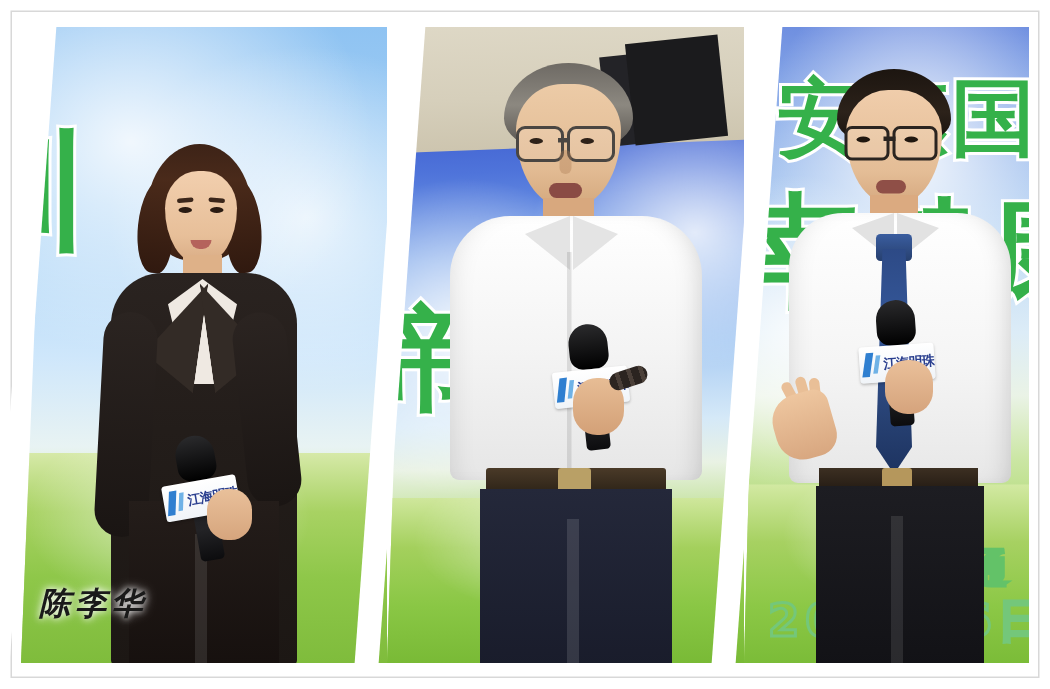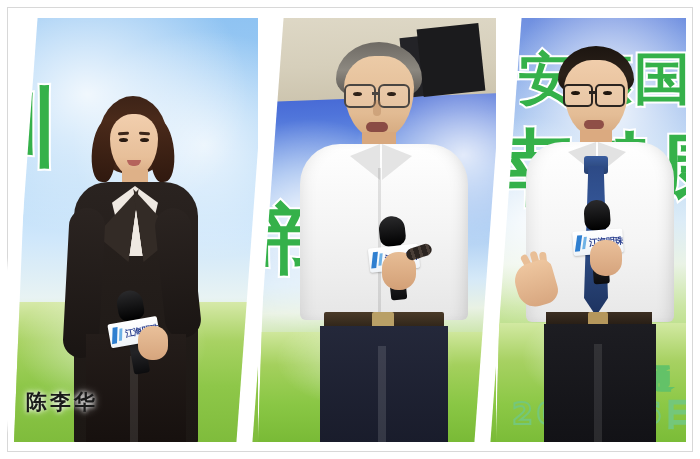--- a/index.html
+++ b/index.html
@@ -374,21 +374,21 @@
   #mic-mid{left:88px;top:176px;transform:rotate(-6deg);}
   #mic-right{left:68px;top:160px;transform:rotate(-4deg);}
 
   
   .caption{
     position:absolute;bottom:26px;font-size:21px;font-weight:bold;
     color:#1a1a1a;font-family:"DejaVu Sans","Liberation Sans",sans-serif;
     letter-spacing:3px;white-space:nowrap;
     text-shadow:0 0 4px rgba(255,255,255,.9), 0 0 8px rgba(255,255,255,.7);
   }
-  #cap-left{left:12px;}
+  #cap-left{left:12px;font-style:italic;}
   #cap-mid{left:148px;}
   #cap-right{left:96px;}
 
   
   .divider{
     position:absolute;top:14px;height:432px;width:16px;background:#ffffff;
     transform:skewX(-4.2deg);
   }
   #div-1{left:252px;}
   #div-2{left:490px;}

